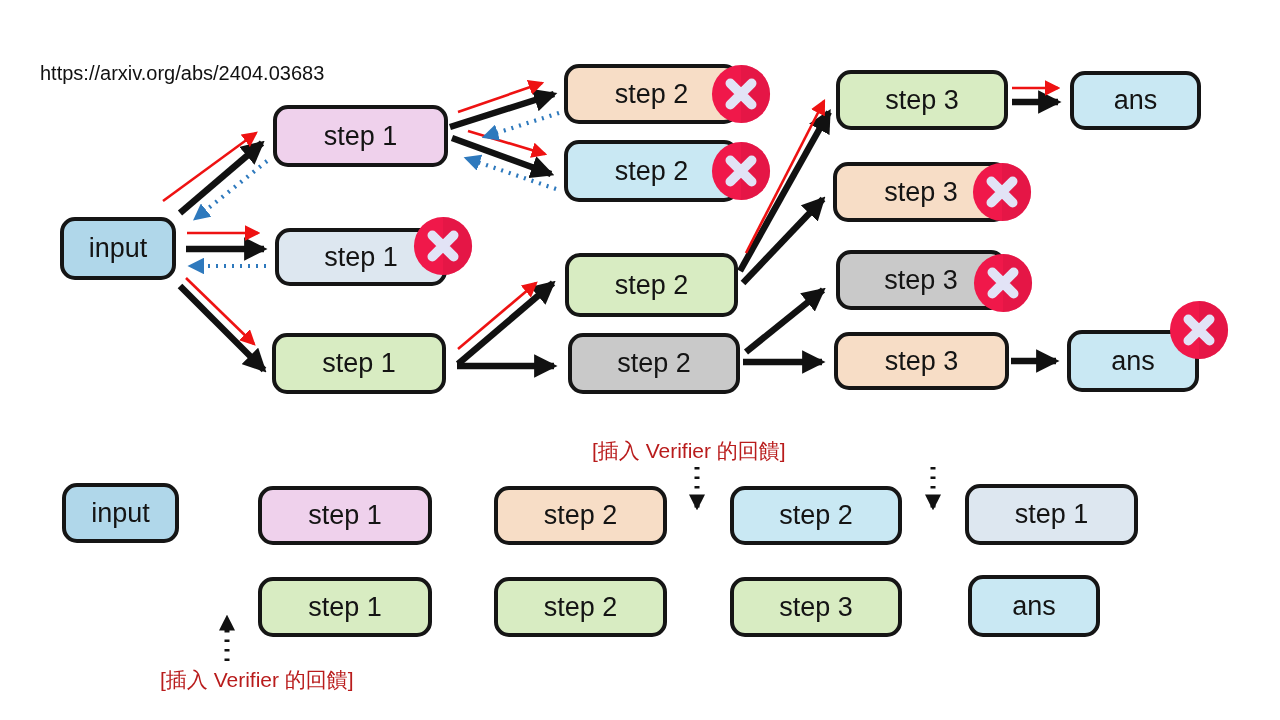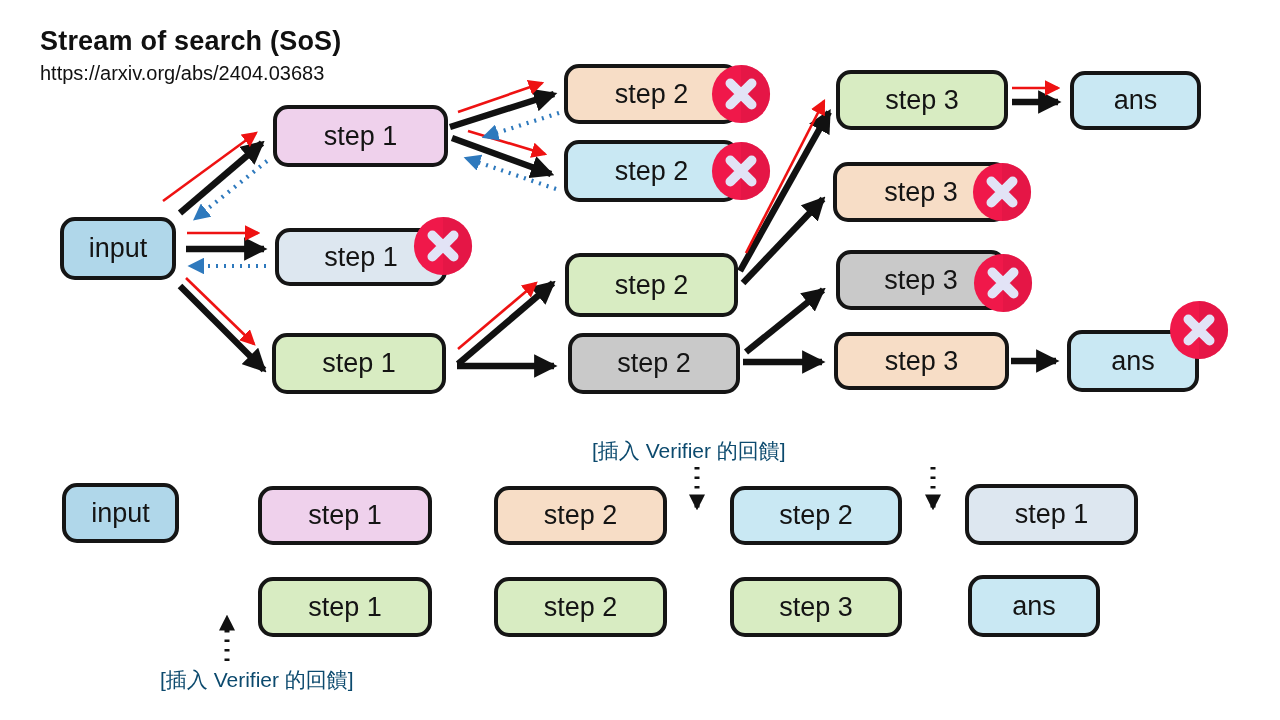--- a/index.html
+++ b/index.html
@@ -44,31 +44,30 @@
   .b-s3c{left:972px;top:252px;}
   .b-ansB{left:1168px;top:299px;}
   
   #arrow-layer{position:absolute;left:0;top:0;z-index:5;}
   .node{z-index:10;}
   .ar-black{stroke:var(--black-arrow,#111);stroke-width:6.5px;fill:none;}
   .ar-red{stroke:var(--red-arrow,#e11);stroke-width:2.6px;fill:none;}
   .ar-blue{stroke:var(--blue-arrow,#2e79bd);stroke-width:4.2px;stroke-dasharray:2 6;fill:none;}
   .ar-dot{stroke:var(--black-arrow,#111);stroke-width:5px;stroke-dasharray:2.5 7;fill:none;}
   
-  .anno{position:absolute;font-size:21px;white-space:nowrap;color:#0c4a6e;z-index:20;}
+  .anno{position:absolute;font-size:21px;white-space:nowrap;color:#b91c1c;z-index:20;}
   .anno-mid{left:592px;top:437px;}
   .anno-restart{left:848px;top:437px;}
   .anno-bottom{left:160px;top:666px;}
 </style>
 </head>
 <body>
 
 <div id="slide">
 
-  <div class="title">Stream of search (SoS)</div>
   <div class="subtitle">https://arxiv.org/abs/2404.03683</div>
 
   <svg id="arrow-layer" width="1280" height="720" viewBox="0 0 1280 720">
     <defs>
       <marker id="mk-black" viewBox="0 0 10 10" refX="8.5" refY="5" markerWidth="3.6" markerHeight="3.6" orient="auto-start-reverse">
         <path d="M0 0 L10 5 L0 10 z" style="fill:var(--black-arrow,#111)"></path>
       </marker>
       <marker id="mk-red" viewBox="0 0 10 10" refX="8.5" refY="5" markerWidth="6" markerHeight="6" orient="auto-start-reverse">
         <path d="M0 0 L10 5 L0 10 z" style="fill:var(--red-arrow,#e11)"></path>
       </marker>

